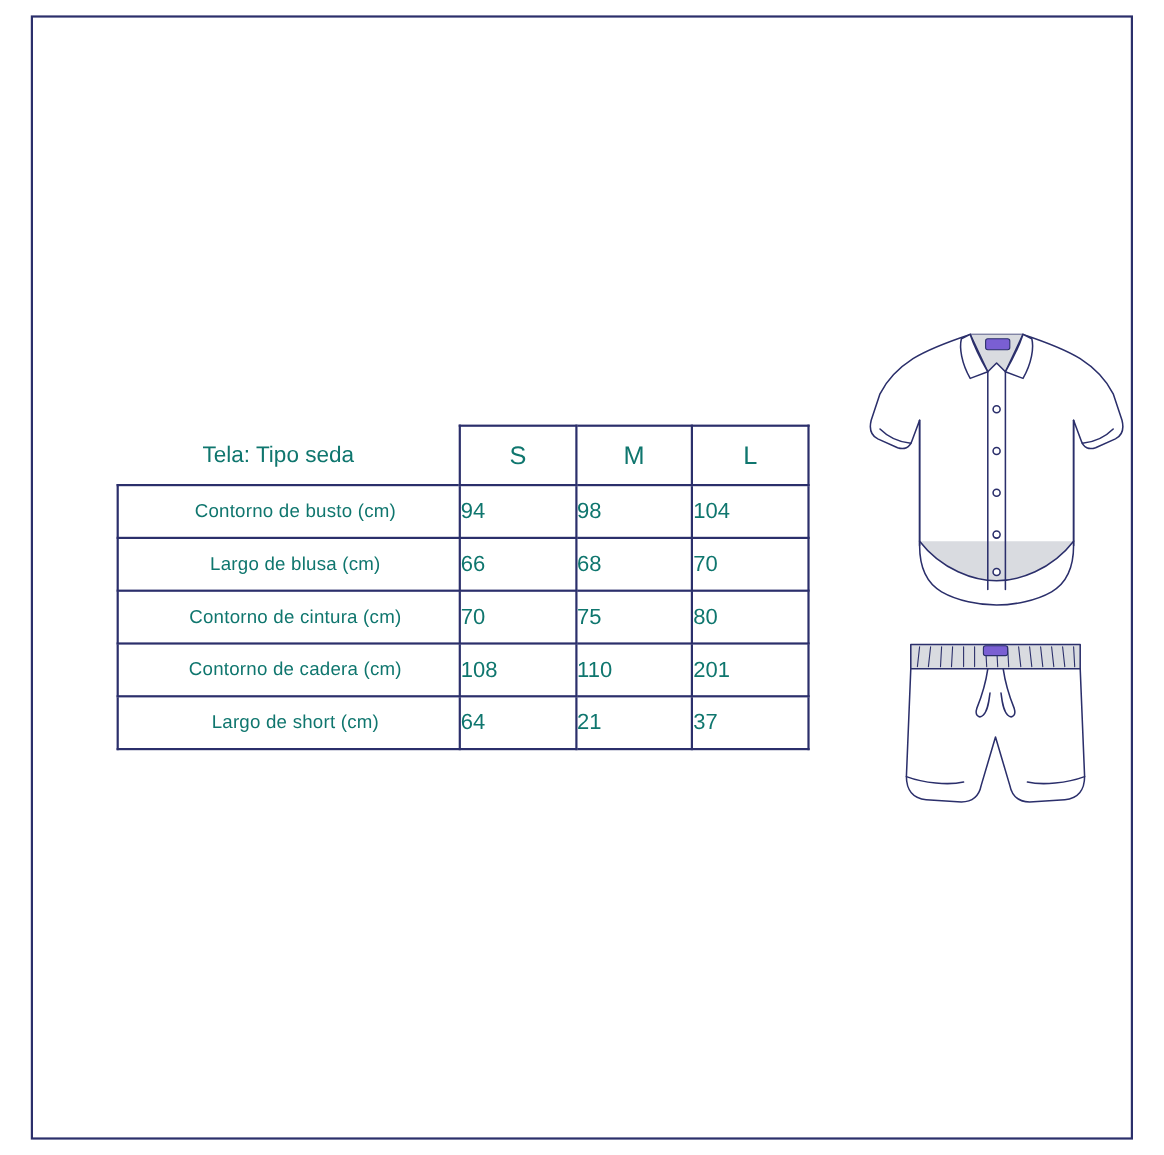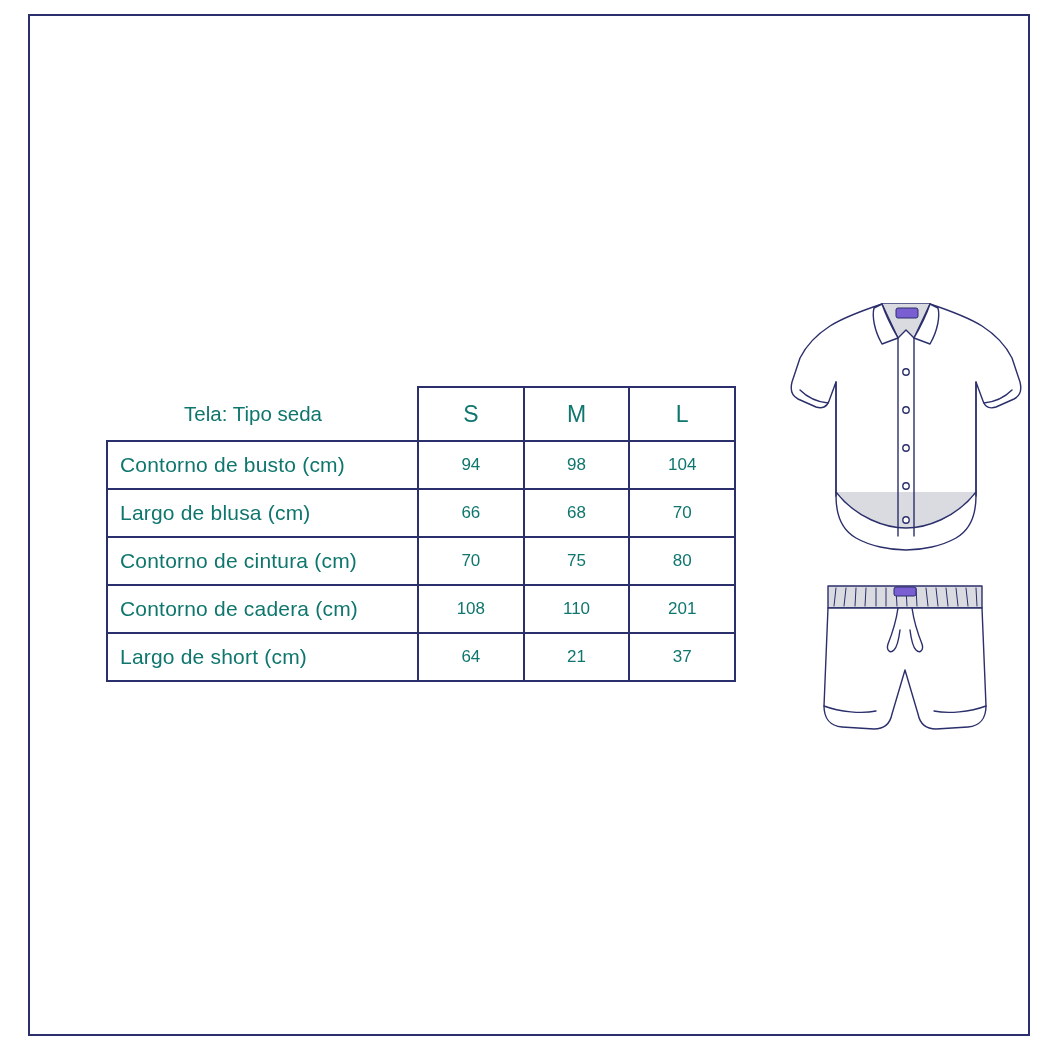--- a/index.html
+++ b/index.html
@@ -38,29 +38,28 @@
     color: #0f766e;
   }
   .size-table td {
     border: 2px solid #2b2f6b;
     padding: 0;
     height: 48px;
     box-sizing: border-box;
   }
   .size-table .label-cell {
     width: 312px;
-    text-align: left;
+    text-align: center;
     padding-left: 12px;
-    font-size: 21px;
+    font-size: 17px;
     letter-spacing: 0.2px;
   }
   .size-table .val-cell {
     width: 106px;
-    text-align: center;
-    font-size: 17px;
+    font-size: 20px;
   }
   .size-table .head-label {
     border: none;
     text-align: center;
     font-size: 20.5px;
     padding-right: 18px;
   }
   .size-table .head-size {
     text-align: center;
     font-size: 23px;

